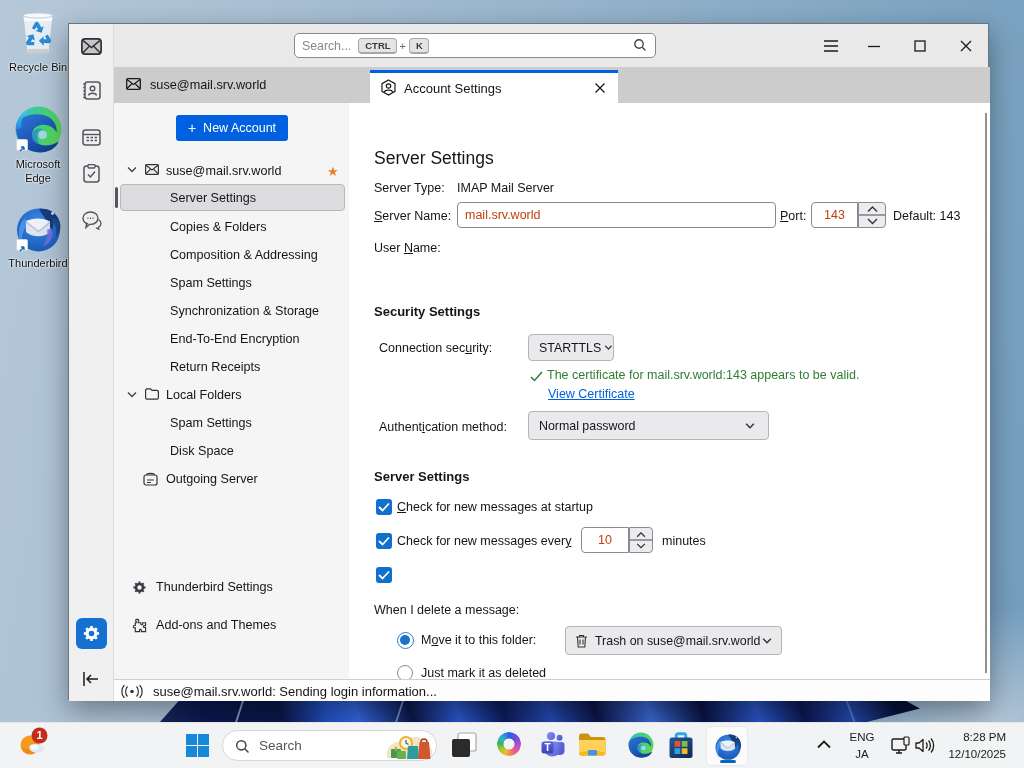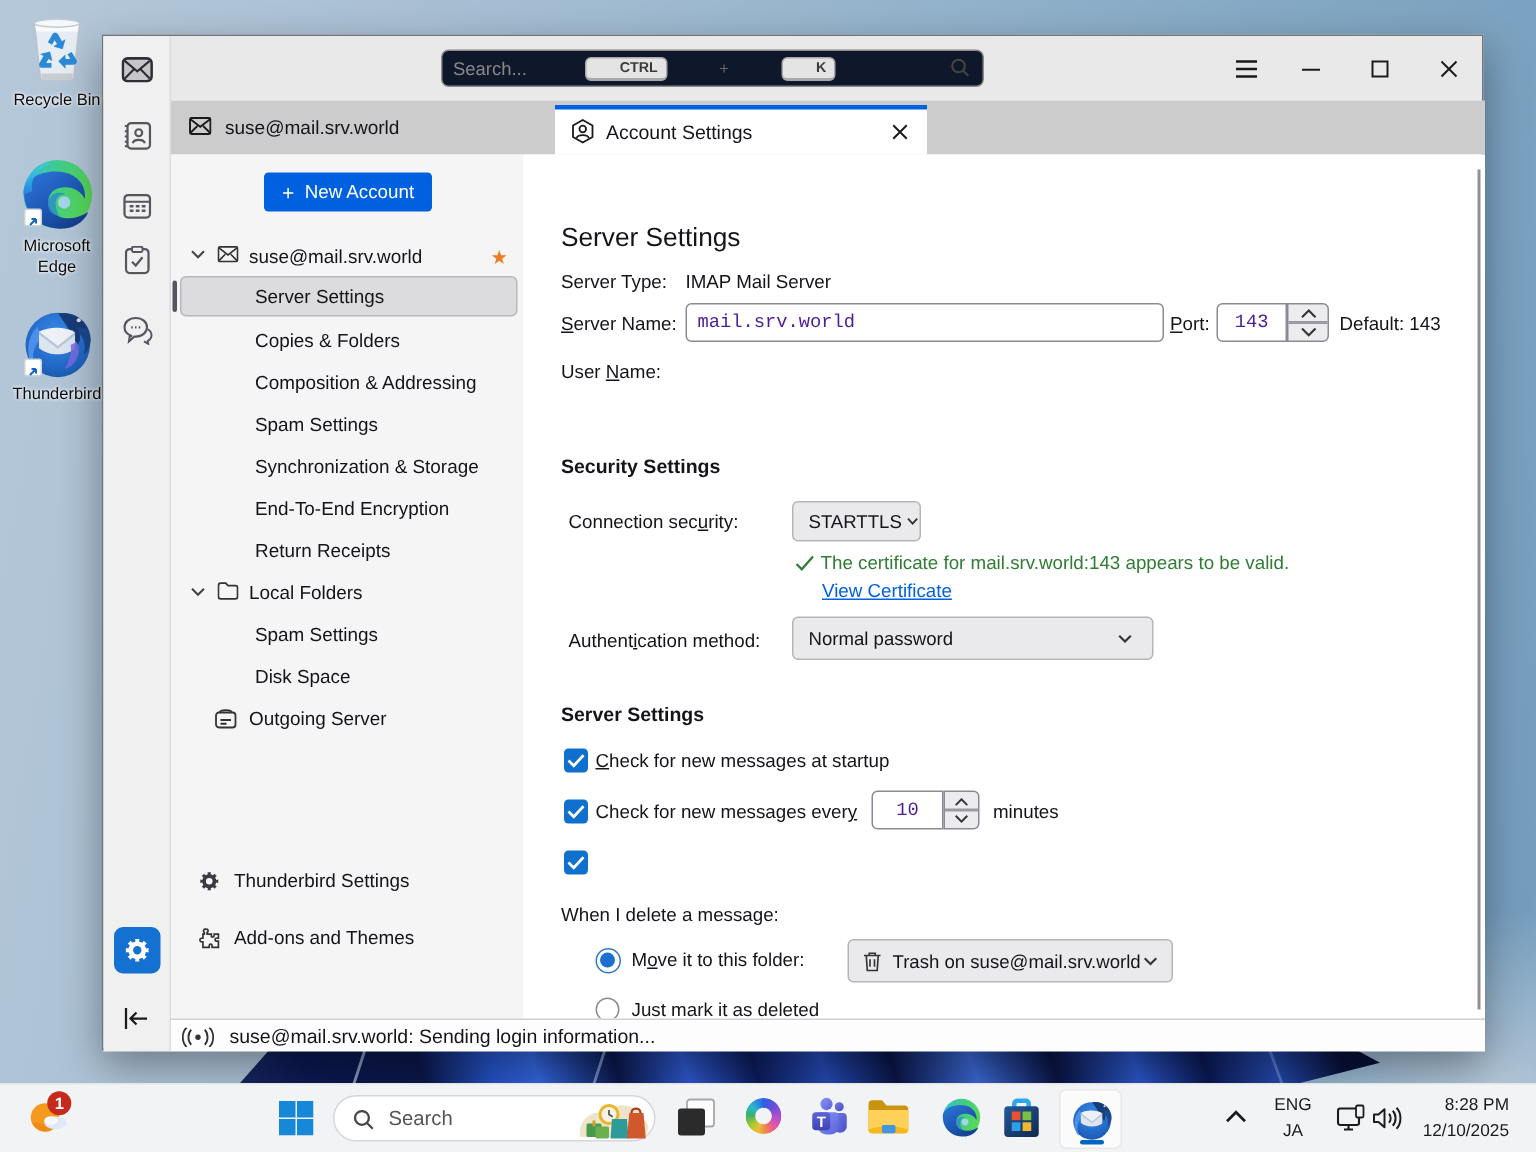--- a/index.html
+++ b/index.html
@@ -9,38 +9,38 @@
   .abs { position:absolute; }
 
   
   .dicon-label { position:absolute; color:#0c0c0c; font-size:11px; text-align:center; width:76px;
                  text-shadow:0 0 2px #fff, 0 0 3px rgba(255,255,255,.9); line-height:14px; }
 
   
   #win { position:absolute; left:68px; top:23px; width:921px; height:677px;
          background:#fff; box-shadow:0 10px 26px rgba(0,0,0,.38); border:1px solid #6e7479; }
   #toolbar { position:absolute; left:0; top:0; width:100%; height:43px; background:#e9e9e9; }
-  #searchbox { position:absolute; left:225px; top:9px; width:362px; height:25px; background:#0f172a;
+  #searchbox { position:absolute; left:225px; top:9px; width:362px; height:25px; background:#ffffff;
                border:1px solid #8a8a8a; border-radius:5px; font-size:12.3px; color:#888;
-               display:flex; align-items:center; padding-left:7px;gap:32px; }
+               display:flex; align-items:center; padding-left:7px; }
   .keycap { display:inline-block; border:1px solid #a8a8a8; border-bottom-width:2px; border-radius:4px; background:#e4e4e4;
-            color:#3a3a3a; font-size:9.5px; font-weight:bold; padding:2px 5px 1px 22px; margin:0 3px; line-height:10px;}
+            color:#3a3a3a; font-size:9.5px; font-weight:bold; padding:2px 5px 1px 6px; margin:0 3px; line-height:10px;}
   #tabbar { position:absolute; left:45px; top:43px; width:876px; height:36px; background:#cccccc; }
   #tab-active { position:absolute; left:256px; top:3px; width:248px; height:33px; background:#fff;
                 border-top:3px solid #0062e0; }
   #strip { position:absolute; left:0; top:0; width:45px; height:677px; background:#f0f0f0; border-right:1px solid #dcdcdc;}
   #leftpanel { position:absolute; left:45px; top:79px; width:235px; height:576px; background:#f5f5f6; }
   #main { position:absolute; left:280px; top:79px; width:641px; height:576px; background:#fff; overflow:hidden; }
   #statusbar { position:absolute; left:45px; top:655px; width:876px; height:22px; background:#fdfdfd;
                border-top:1px solid #cfcfcf; }
 
   .treetxt { position:absolute; font-size:12.6px; color:#15141a; transform:translateY(-50%); white-space:nowrap; }
   .lbl { position:absolute; font-size:12.5px; color:#15141a; transform:translateY(-50%); white-space:nowrap; }
   .input { position:absolute; background:#fff; border:1px solid #8a8a96; border-radius:4px;
-           font-size:12.5px; color:#4c1d95; display:flex; align-items:center; padding-left:7px;font-family:Liberation Mono, monospace; }
+           font-size:12.5px; color:#c2410c; display:flex; align-items:center; padding-left:7px; }
   .dropbtn { position:absolute; background:#eaeaed; border:1px solid #b5b5b9; border-radius:4px; font-size:12.4px; color:#15141a;
              display:flex; align-items:center; padding-left:10px; }
   .chev { width:12px; height:11px; }
   .checkbox { position:absolute; width:16px; height:16px; background:#1070ce; border-radius:3px; }
   .checkbox svg { position:absolute; left:2px; top:3px; }
   .radio-on { position:absolute; width:17px; height:17px; border-radius:50%; background:#fff; border:1.6px solid #2f7ac8; } .radio-on::after { content:""; position:absolute; left:1.9px; top:1.9px; width:10px; height:10px; border-radius:50%; background:#1b70d0; }
   .radio-off { position:absolute; width:16px; height:16px; border-radius:50%; background:#fff; border:1px solid #8a8a96; }
   .spin { position:absolute; background:#ececef; border:1px solid #8a8a96; border-radius:0 4px 4px 0;
           display:flex; flex-direction:column; align-items:center; justify-content:center; }
 

